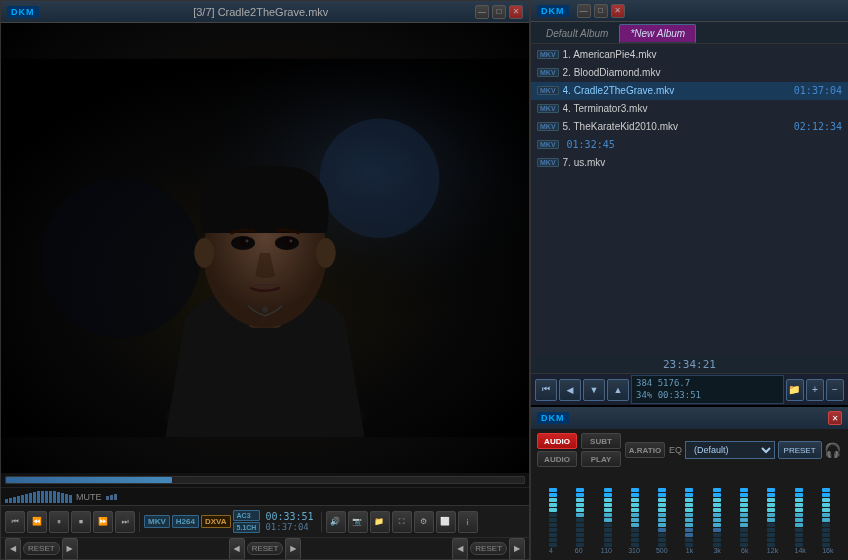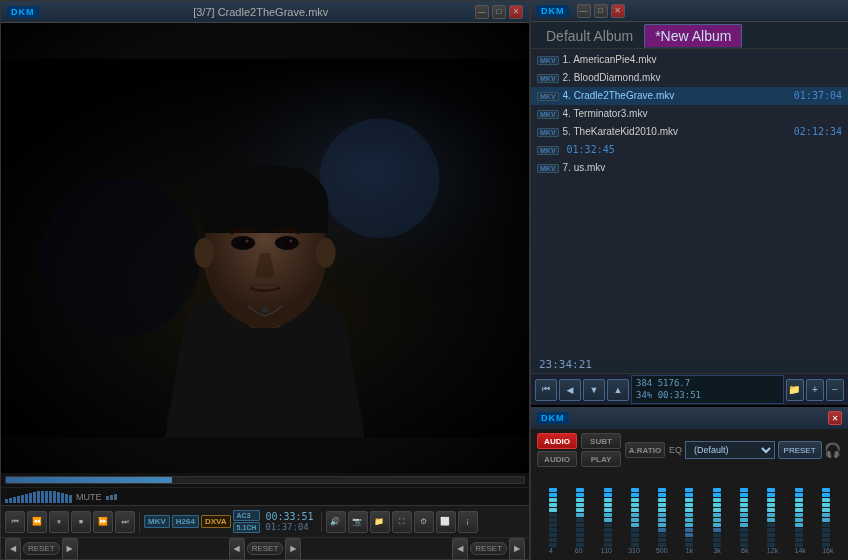--- a/index.html
+++ b/index.html
@@ -264,47 +264,48 @@
     .playlist-tabs {
       display: flex;
       background: #1a2530;
       padding: 2px 4px 0;
       flex-shrink: 0;
       border-bottom: 1px solid #333;
     }
 
     .playlist-tab {
       padding: 3px 10px;
-      font-size: 14px;
+      font-size: 10px;
       cursor: pointer;
       border-top: 1px solid transparent;
       border-left: 1px solid transparent;
       border-right: 1px solid transparent;
       background: transparent;
       color: #888;
       border-radius: 2px 2px 0 0;
+      font-style: italic;
     }
 
     .playlist-tab.active {
       background: #701a75;
       color: #ccddee;
       border-color: #446688;
       border-bottom: 1px solid #2a3a4a;
     }
 
     .playlist-list {
       flex: 1;
       background: #1e2530;
       overflow-y: auto;
       padding: 2px 0;
     }
 
     .playlist-item {
       display: flex;
-      align-items: flex-end;
+      align-items: center;
       padding: 3px 6px;
       cursor: pointer;
       border-bottom: 1px solid transparent;
     }
 
     .playlist-item.active {
       background: #1a3a5a;
       color: #88ccff;
     }
 
@@ -329,21 +330,21 @@
     }
 
     .item-duration {
       color: #4488cc;
       font-size: 10px;
       font-family: monospace;
       margin-left: 4px;
     }
 
     .playlist-time-display {
-      text-align: left;
+      text-align: center;
       padding: 2px 8px;
       color: #7799bb;
       font-size: 11px;
       font-family: monospace;
       background: #1a2530;
       flex-shrink: 0;
     }
 
     
     .playlist-controls {

